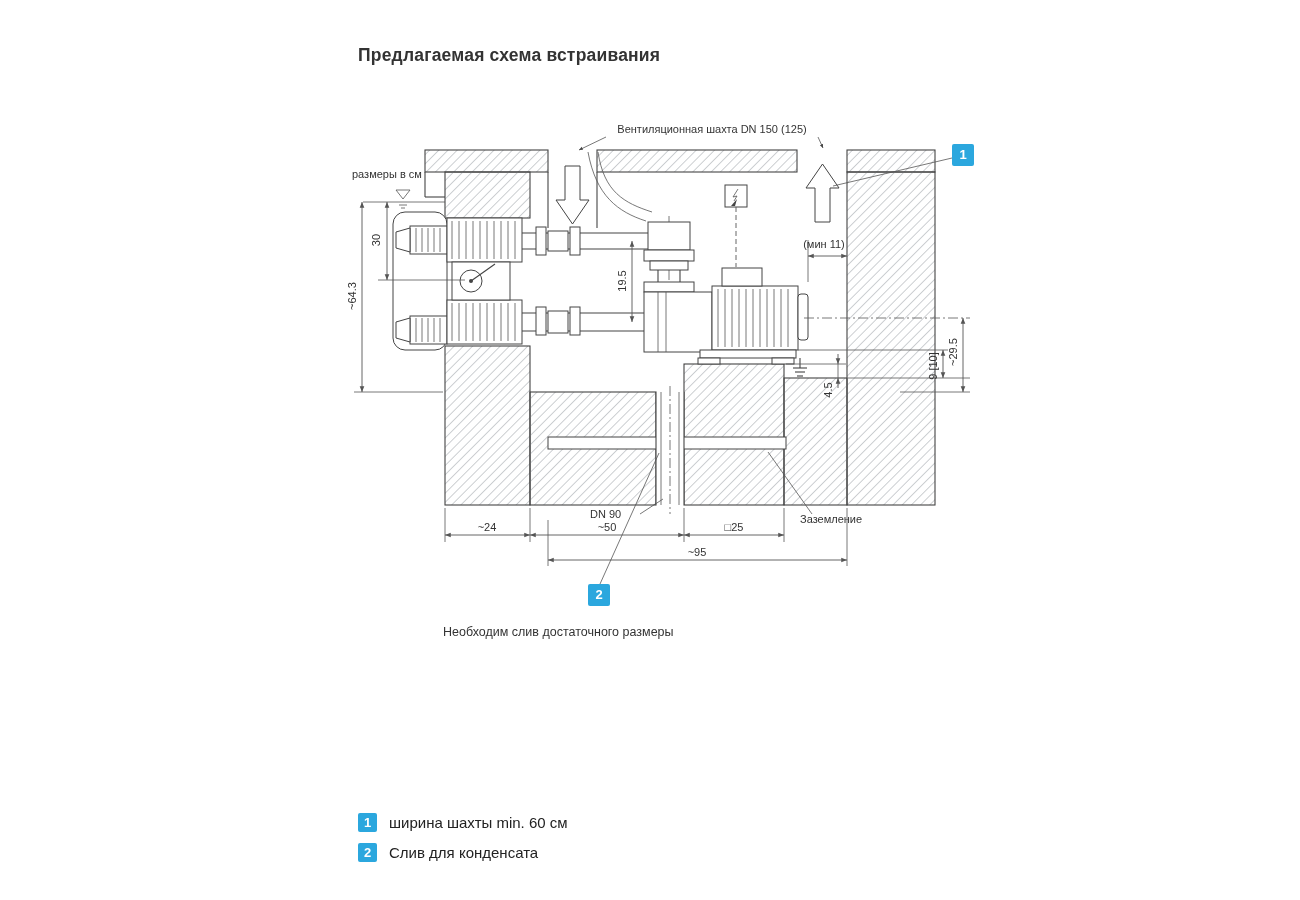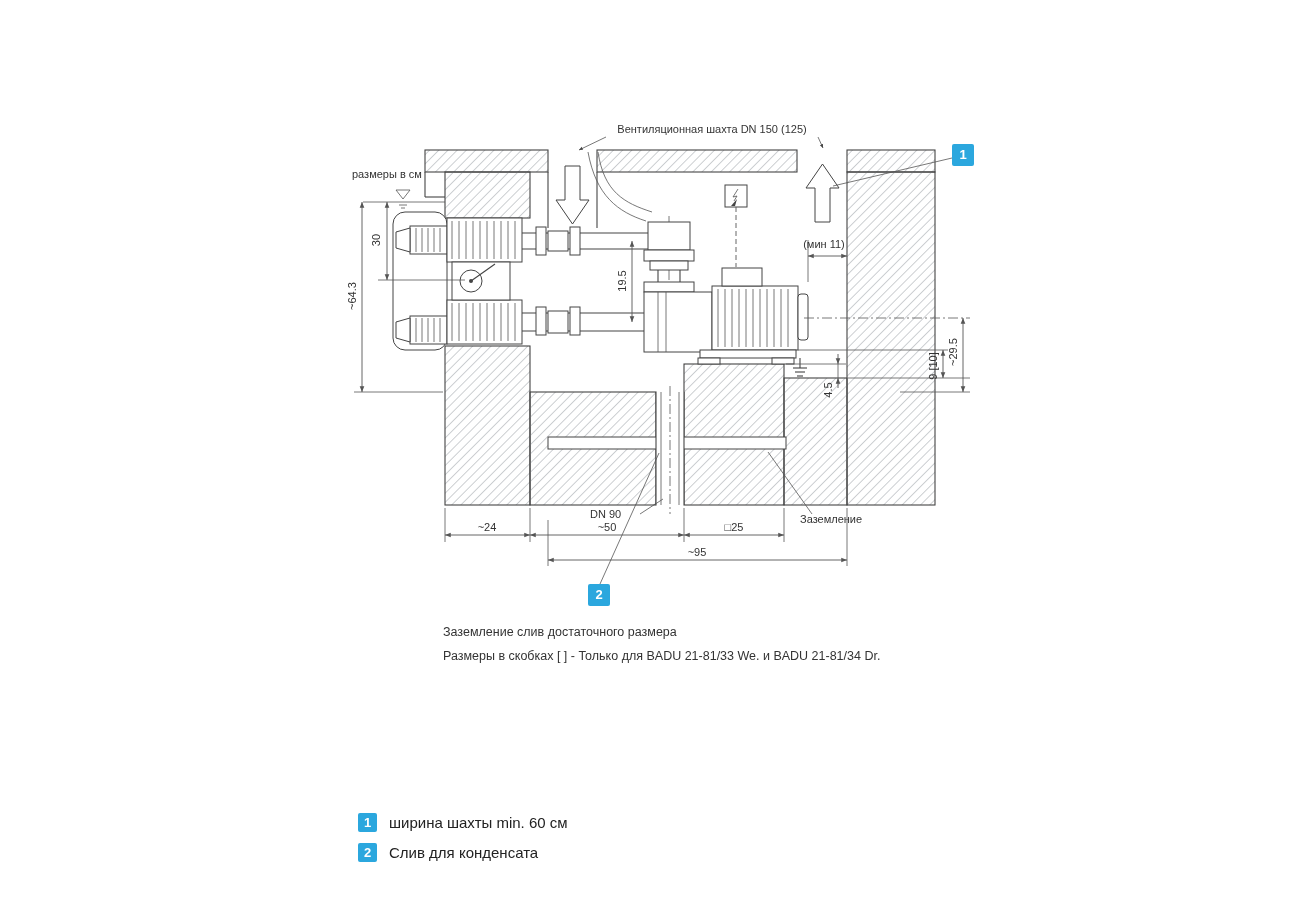--- a/index.html
+++ b/index.html
@@ -24,20 +24,21 @@
   .dash{fill:none;stroke:#555;stroke-width:0.9;stroke-dasharray:5 3;}
   .lbl{font-family:"Liberation Sans",sans-serif;font-size:11px;fill:#333;}
   .mbox{fill:#2ba7de;}
   .mtxt{font-family:"Liberation Sans",sans-serif;font-size:13px;font-weight:700;fill:#fff;text-anchor:middle;}
 </style>
 </head>
 <body>
 
 <div class="page">
 
+  <h1 class="title">Предлагаемая схема встраивания</h1>
 
   <svg class="diagram" width="650" height="510" viewBox="340 110 650 510" xmlns="http://www.w3.org/2000/svg">
     <defs>
       <pattern id="hatch" width="6.5" height="6.5" patternUnits="userSpaceOnUse" patternTransform="rotate(45)">
         <line x1="0" y1="0" x2="0" y2="6.5" stroke="#9aa0a5" stroke-width="1"></line>
       </pattern>
       <marker id="arr" viewBox="0 0 10 10" refX="8.5" refY="5" markerWidth="8" markerHeight="8" orient="auto-start-reverse">
         <path d="M0.5,1.8 L8.5,5 L0.5,8.2 Z" fill="#555"></path>
       </marker>
       <marker id="arrS" viewBox="0 0 10 10" refX="8.5" refY="5" markerWidth="6" markerHeight="6" orient="auto-start-reverse">
@@ -282,22 +283,21 @@
       <text class="mtxt" x="963" y="159">1</text>
     </g>
     <g>
       <line class="thin" x1="600" y1="584" x2="659" y2="453"></line>
       <rect class="mbox" x="588" y="584" width="22" height="22" rx="2"></rect>
       <text class="mtxt" x="599" y="599">2</text>
     </g>
   </svg>
 
   <div class="notes">
-    <div>Заземление слив достаточного размера</div>
-    <div>Размеры в скобках  [ ] - Только для BADU 21-81/33 We. и BADU 21-81/34 Dr.</div>
+    <div>Необходим слив достаточного размеры</div>
   </div>
 
   <div class="legend">
     <div class="legend-row">
       <span class="badge">1</span>
       <span>ширина шахты min. 60 см</span>
     </div>
     <div class="legend-row">
       <span class="badge">2</span>
       <span>Слив для конденсата</span>

